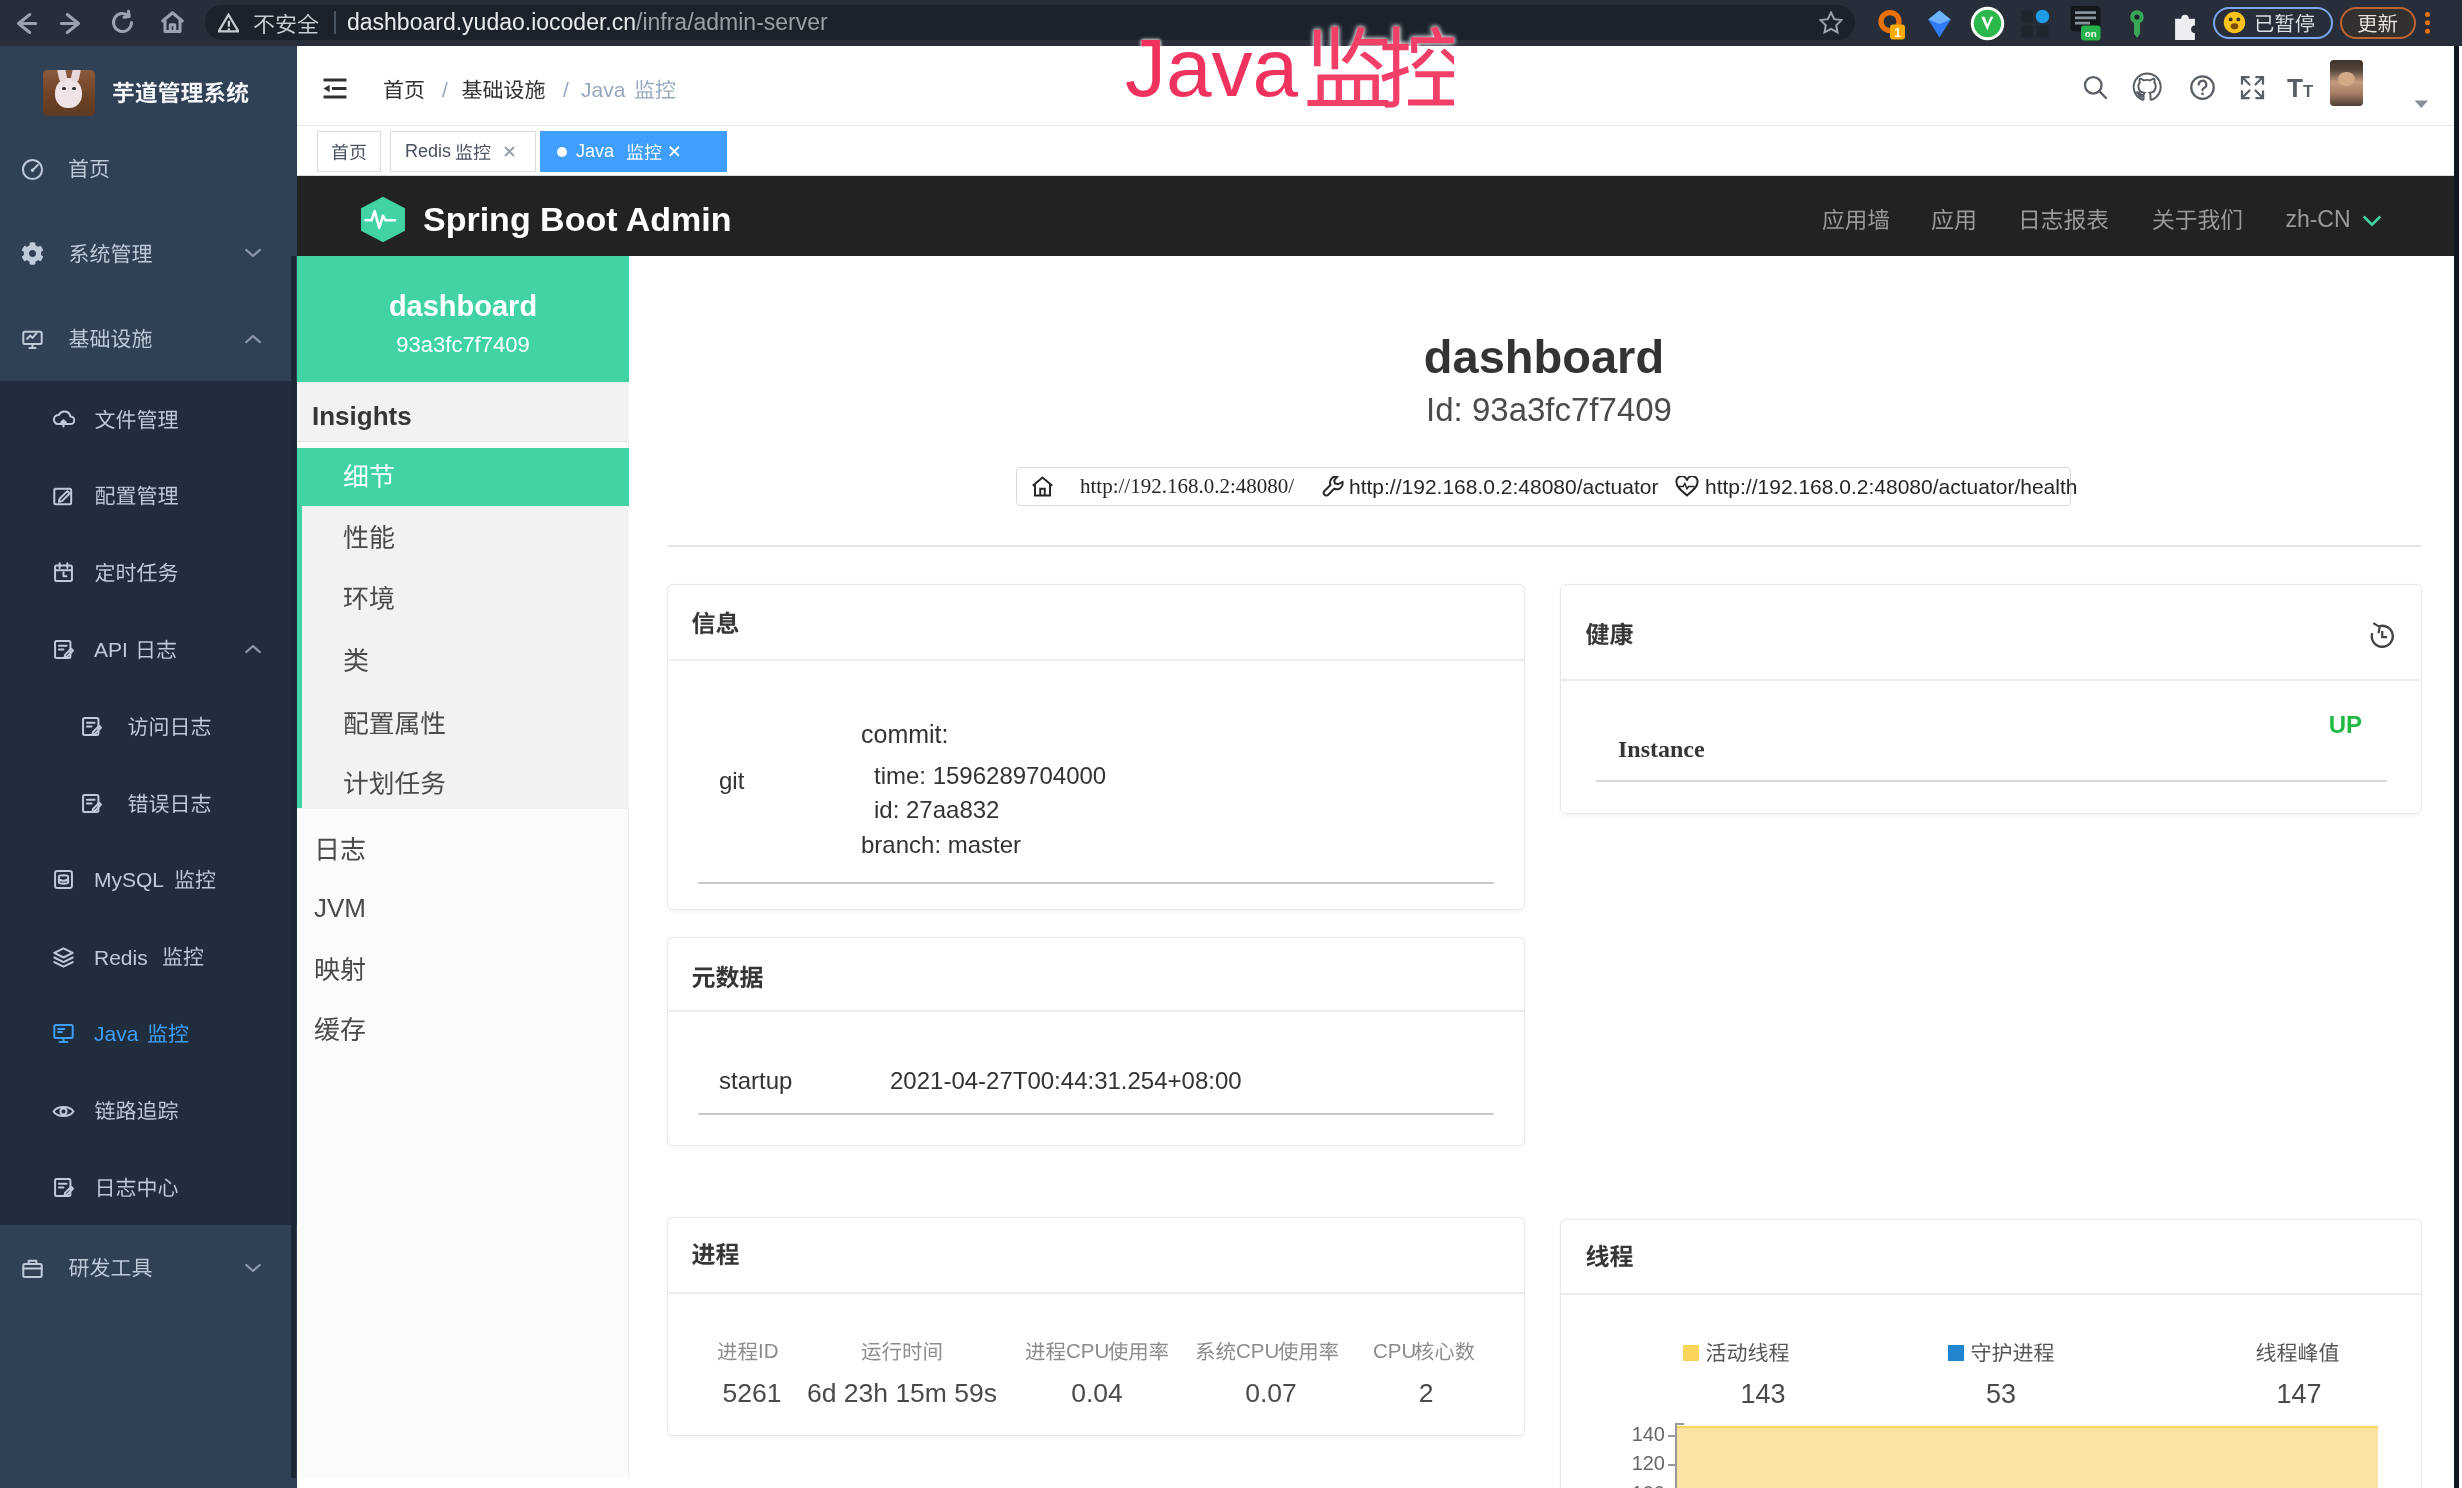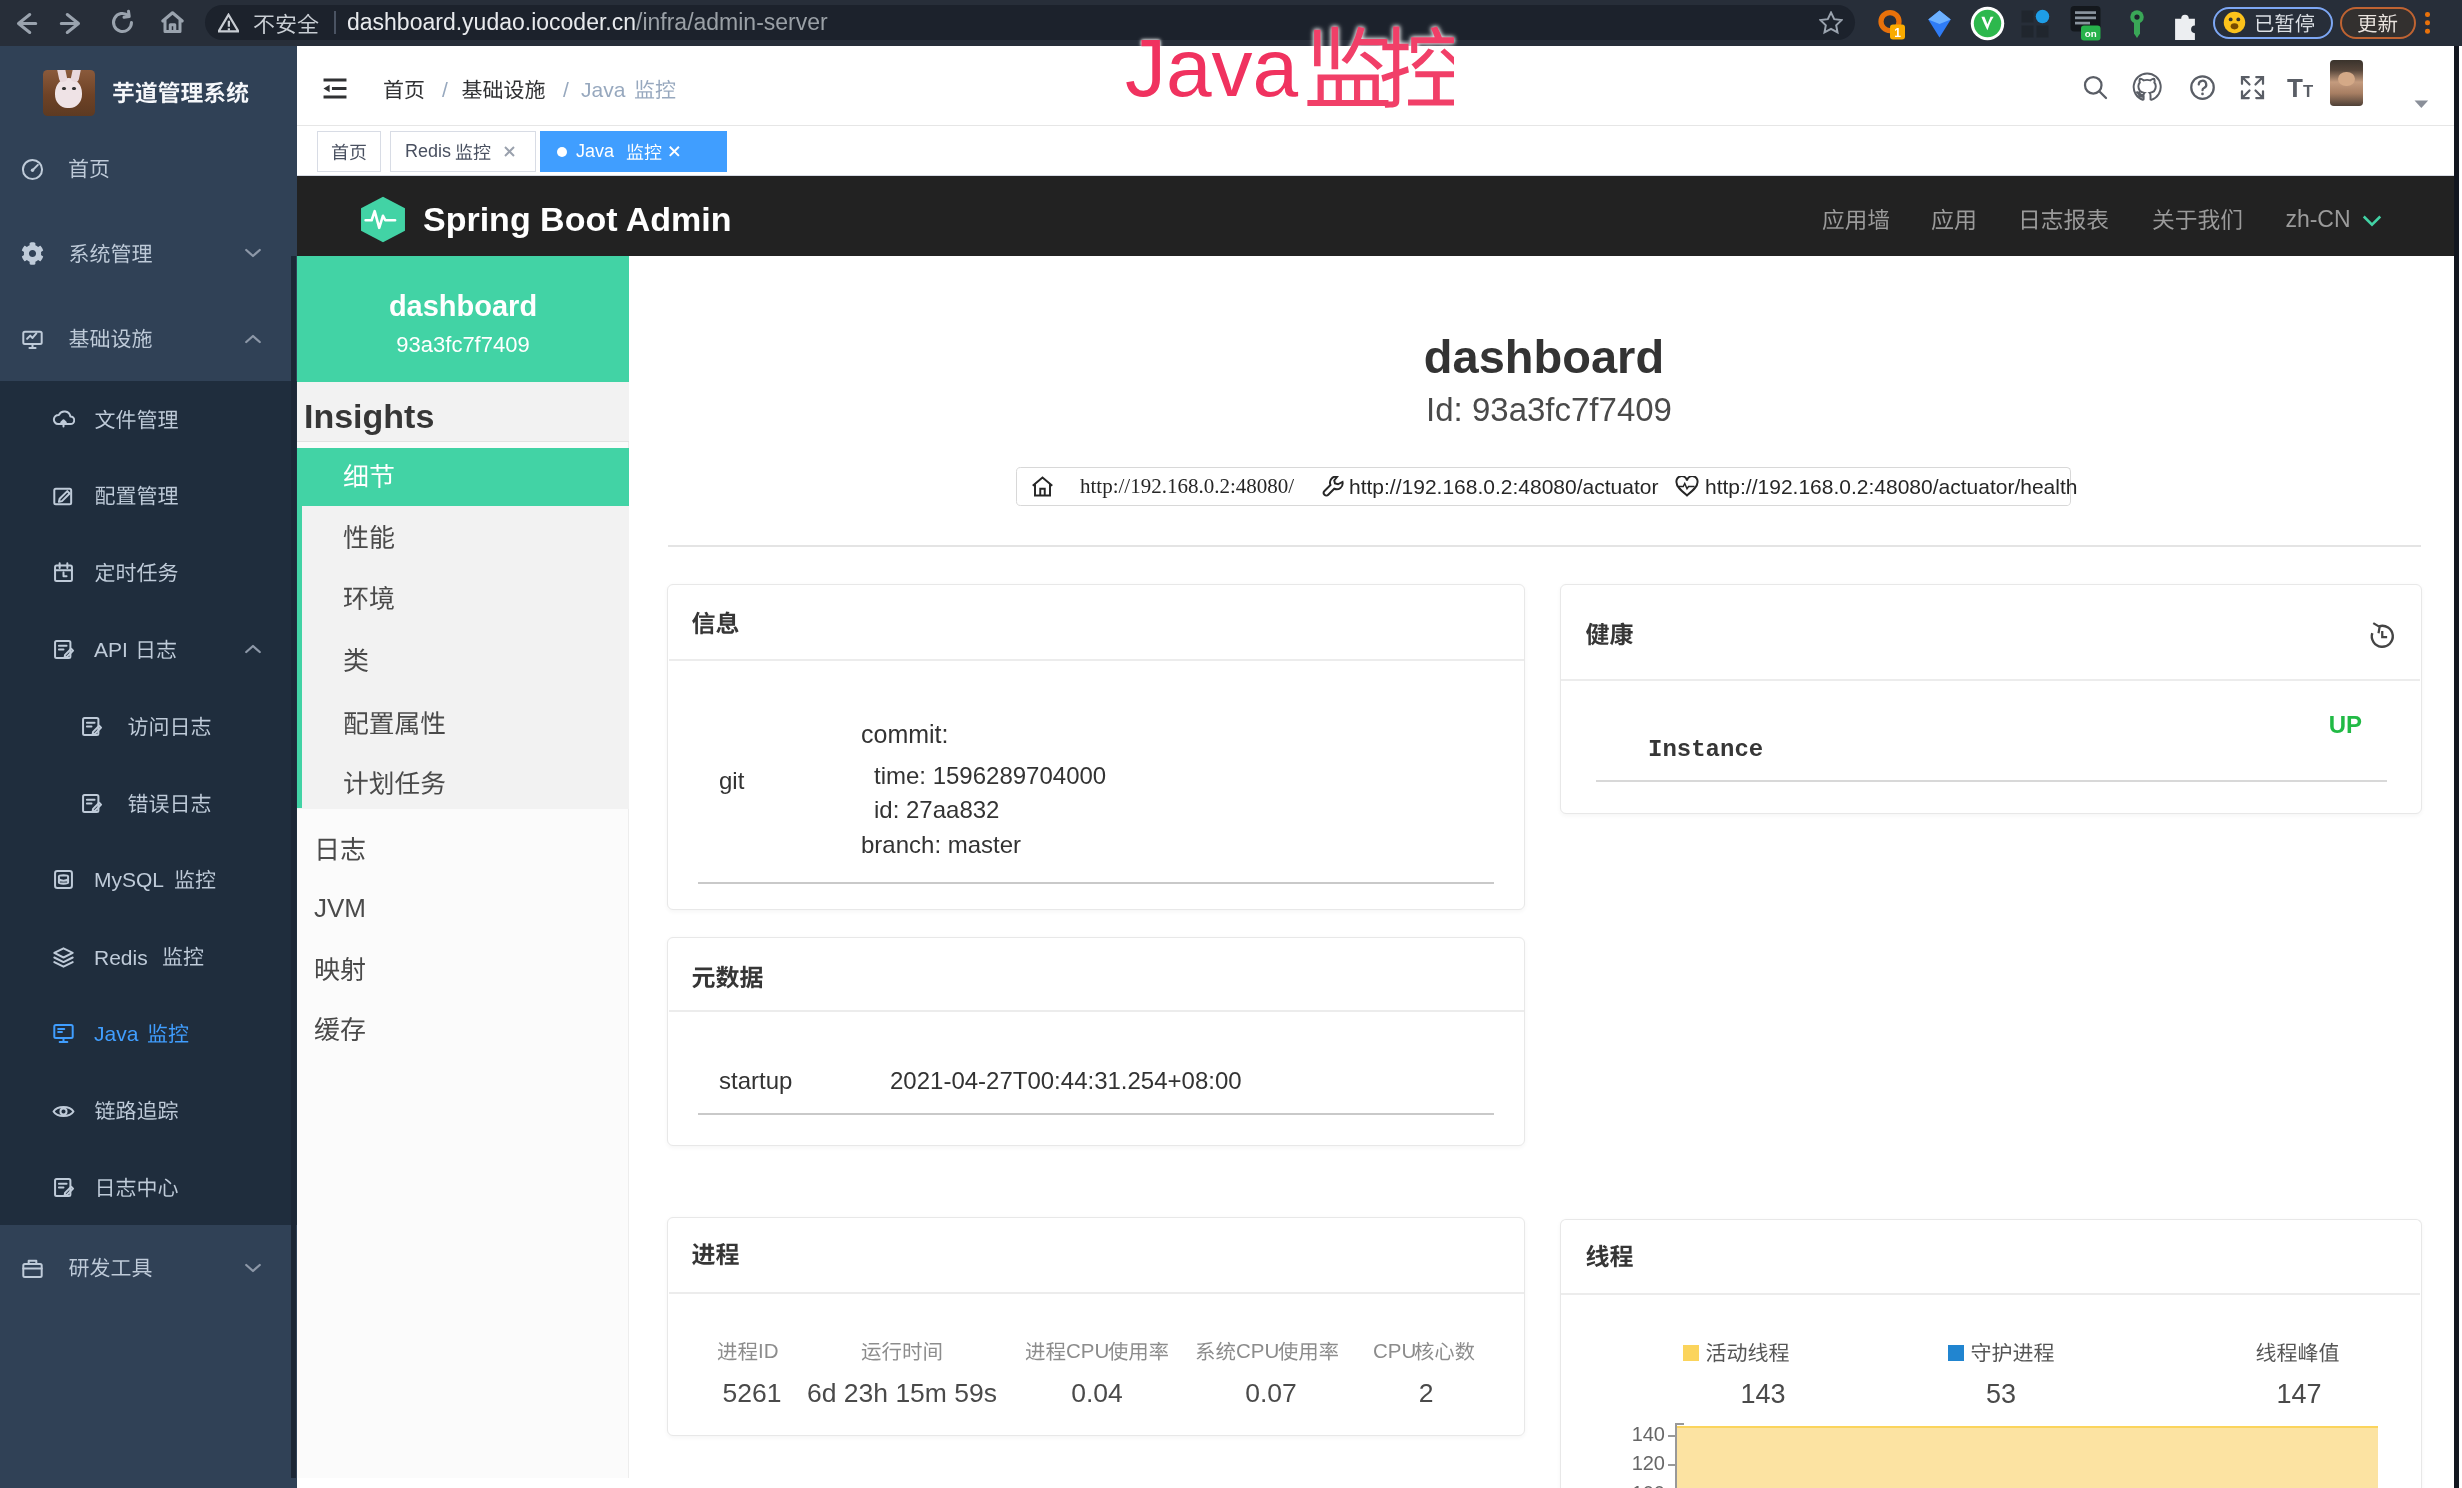--- a/index.html
+++ b/index.html
@@ -361,21 +361,21 @@
 <div style="position:absolute;font-family:'Liberation Sans',sans-serif;font-size:23px;color:#9b9b9b;font-weight:400;white-space:nowrap;line-height:26.5px;top:206px;left:2318px;transform:translateX(-50%);">zh-CN</div>
 <svg style="position:absolute;left:2362px;top:215px;" width="20" height="12" viewBox="0 0 26 16">
     <path d="M2 2 L13 13 L24 2" fill="none" stroke="#42d3a5" stroke-width="3.4"></path>
   </svg>
 <div style="position:absolute;left:291px;top:256px;width:5.3px;height:1222px;background:#1c2736;"></div>
 <div style="position:absolute;left:297px;top:256px;width:332px;height:1222px;background:#fbfbfb;border-right:0.8px solid #ededed;"></div>
 <div style="position:absolute;left:297px;top:256px;width:332px;height:126px;background:#42d3a5;"></div>
 <div style="position:absolute;font-family:'Liberation Sans',sans-serif;font-size:29px;color:#fff;font-weight:700;white-space:nowrap;line-height:34px;top:289px;left:463px;transform:translateX(-50%);">dashboard</div>
 <div style="position:absolute;font-family:'Liberation Sans',sans-serif;font-size:22px;color:#fff;font-weight:400;white-space:nowrap;line-height:26px;top:332px;left:463px;transform:translateX(-50%);">93a3fc7f7409</div>
 <div style="position:absolute;left:297px;top:382px;width:332px;height:60px;background:#f2f2f2;border-bottom:0.8px solid #e2e2e2;"></div>
-<div style="position:absolute;font-family:'Liberation Sans',sans-serif;font-size:34px;color:#363636;font-weight:700;white-space:nowrap;line-height:30px;top:401px;left:304px;">Insights</div>
+<div style="position:absolute;font-family:'Liberation Sans',sans-serif;font-size:26px;color:#363636;font-weight:700;white-space:nowrap;line-height:30px;top:401px;left:312px;">Insights</div>
 <div style="position:absolute;left:297px;top:448px;width:332px;height:58px;background:#42d3a5;"></div>
 <svg style="position:absolute;left:343px;top:463px;" width="52" height="26" viewBox="0 -880 2000 1000" fill="#fff">
     <use href="#g60" x="0"></use>
     <use href="#g61" x="1000"></use>
   </svg>
 <div style="position:absolute;left:297px;top:506px;width:332px;height:303px;background:#f2f2f2;"></div>
 <div style="position:absolute;left:297px;top:448px;width:5.3px;height:360px;background:#42d3a5;"></div>
 <svg style="position:absolute;left:343px;top:524px;" width="52" height="26" viewBox="0 -880 2000 1000" fill="#4a4a4a">
     <use href="#g62" x="0"></use>
     <use href="#g63" x="1000"></use>
@@ -505,21 +505,21 @@
 <svg style="position:absolute;left:1585px;top:622px;" width="49" height="24" viewBox="0 -880 2000 1000" fill="#363636">
     <use href="#g90" x="0"></use>
     <use href="#g91" x="1000"></use>
   </svg>
 <svg style="position:absolute;left:2365px;top:619px;" width="33" height="33" viewBox="0 0 44 44">
     <path d="M18.9 9.7 A14 14 0 1 1 9.7 18.9" fill="none" stroke="#444" stroke-width="3.2"></path>
     <path d="M19.5 10.5 L11 5.5 M19.5 10.5 L18 19" fill="none" stroke="#444" stroke-width="3"></path>
     <path d="M23 16 v8 h6.5" fill="none" stroke="#444" stroke-width="3"></path>
   </svg>
 <div style="position:absolute;left:1561px;top:679px;width:859px;height:1.5px;background:#ececec;"></div>
-<div style="position:absolute;font-family:Liberation Mono, monospace;font-size:24px;color:#363636;font-weight:700;white-space:nowrap;line-height:29px;top:735px;left:1618px;margin-left:30px;">Instance</div>
+<div style="position:absolute;font-family:Liberation Serif, serif;font-size:24px;color:#363636;font-weight:700;white-space:nowrap;line-height:29px;top:735px;left:1618px;">Instance</div>
 <div style="position:absolute;font-family:'Liberation Sans',sans-serif;font-size:24px;color:#21ba45;font-weight:700;white-space:nowrap;line-height:29px;top:710px;right:100px;">UP</div>
 <div style="position:absolute;left:1596px;top:780px;width:791px;height:1.5px;background:#d8d8d8;"></div>
 <div style="position:absolute;left:1560px;top:1219px;width:862px;height:270px;background:#fff;border:1.5px solid #e8e8e8;border-radius:6px;box-shadow:0 1.5px 4.6px rgba(0,0,0,0.04);border-bottom:none;border-radius:6px 6px 0 0;"></div>
 <svg style="position:absolute;left:1585px;top:1244px;" width="49" height="24" viewBox="0 -880 2000 1000" fill="#363636">
     <use href="#g92" x="0"></use>
     <use href="#g80" x="1000"></use>
   </svg>
 <div style="position:absolute;left:1561px;top:1293px;width:859px;height:1.5px;background:#ececec;"></div>
 <div style="position:absolute;left:1683px;top:1345px;width:16px;height:16px;background:#fbd45c;"></div>
 <svg style="position:absolute;left:1705px;top:1342px;" width="85" height="21" viewBox="0 -880 4000 1000" fill="#555">

